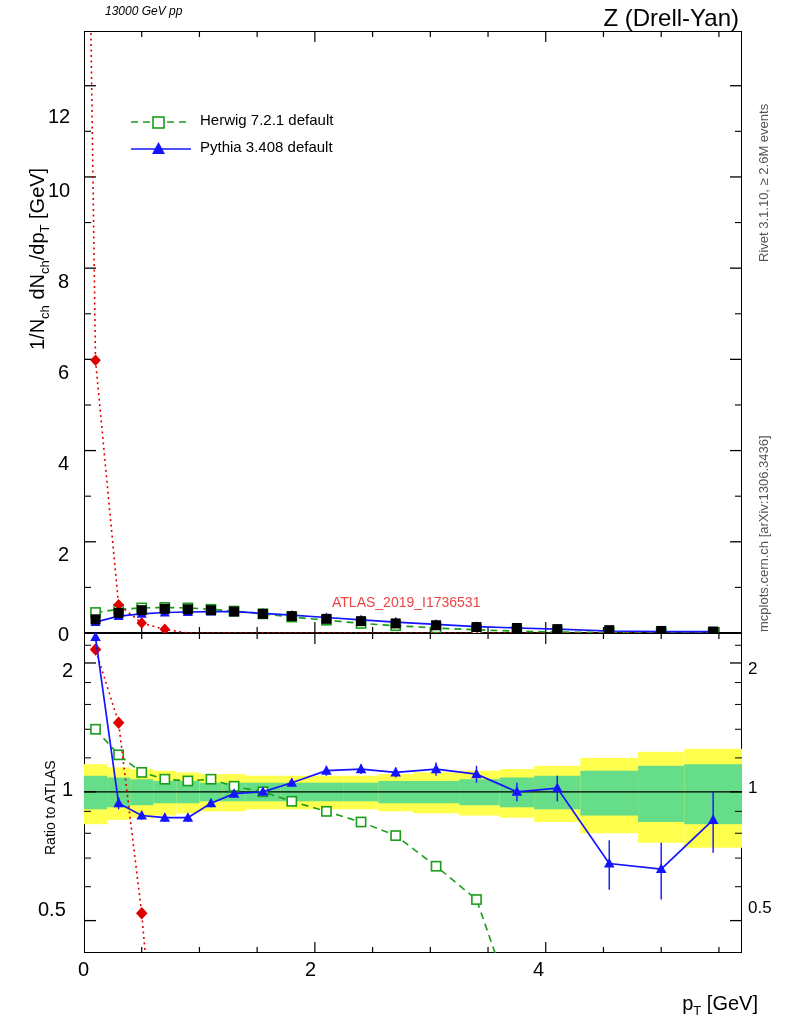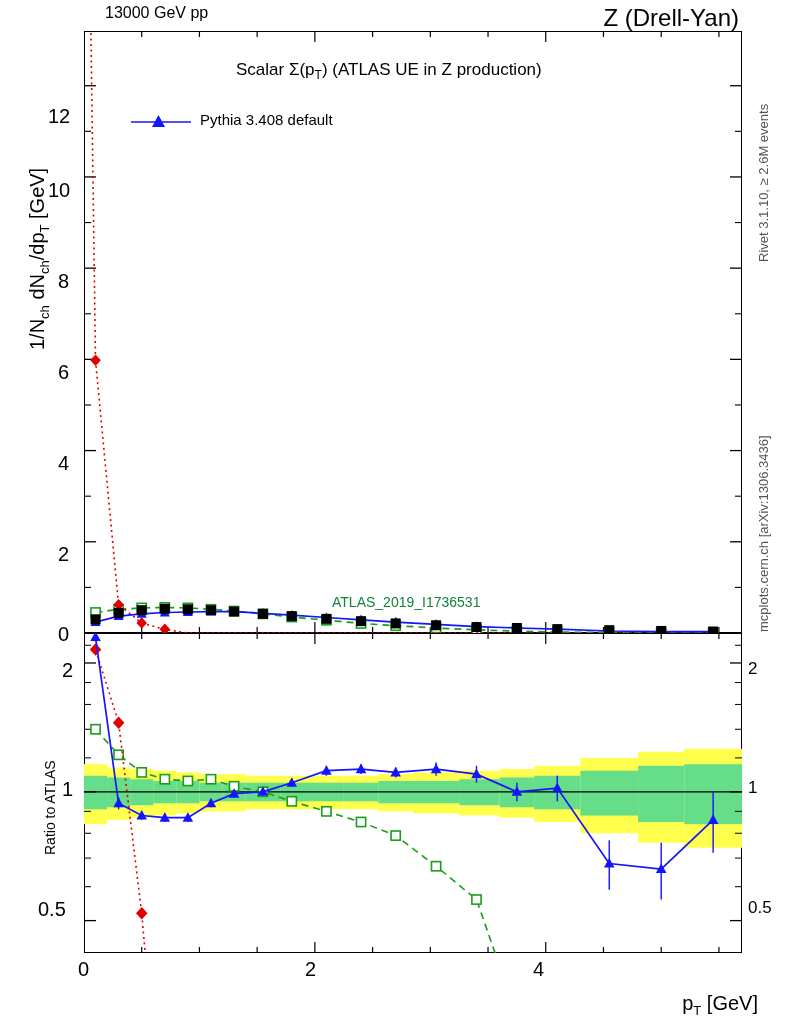--- a/index.html
+++ b/index.html
@@ -3,29 +3,29 @@
 <meta charset="utf-8">
 <style>
   html,body{margin:0;padding:0;background:#ffffff;}
   body{width:786px;height:1024px;font-family:"Liberation Sans", sans-serif;color:#000;}
   #root{position:relative;width:786px;height:1024px;overflow:hidden;}
 
   .txt{position:absolute;white-space:nowrap;}
   .vtxt{position:absolute;white-space:nowrap;transform-origin:0 0;}
 
   
-  #hdr-left{left:105px;top:4px;font-size:16px;}
+  #hdr-left{left:105px;top:4px;font-size:12px;font-style:italic;}
   #hdr-right{right:47px;top:4px;font-size:24px;}
 
   
   #main-frame{position:absolute;left:84px;top:31px;width:658px;height:602px;border:1.6px solid #000;box-sizing:border-box;}
   #ratio-frame{position:absolute;left:84px;top:633px;width:658px;height:320px;border:1.6px solid #000;box-sizing:border-box;}
 
   #plot-title{left:236px;top:60px;font-size:17px;}
-  #watermark{left:332px;top:594px;font-size:14px;color:#15803d;}
+  #watermark{left:332px;top:594px;font-size:14px;color:#ef4444;}
 
   
   #legend{position:absolute;left:128px;top:108px;width:300px;font-size:15px;}
   .leg-row{position:relative;height:27px;}
   .leg-label{position:absolute;left:72px;top:3px;font-size:15px;}
   .leg-gfx{position:absolute;left:0;top:0;width:66px;height:27px;}
 
   
   #rot-rivet{font-size:13px;color:#555;}
   #rot-mcplots{font-size:13px;color:#555;}
@@ -44,34 +44,40 @@
 <body>
 
 <div id="root">
 
   <div class="txt" id="hdr-left">13000 GeV pp</div>
   <div class="txt" id="hdr-right">Z (Drell-Yan)</div>
 
   <div id="main-frame"></div>
   <div id="ratio-frame"></div>
 
-  <div class="txt" id="plot-title"><span>Scalar Σ(p</span><sub style="font-size:12px">T</sub><span>) (ATLAS UE in Z production)</span></div>
 
   <div class="txt" id="watermark">ATLAS_2019_I1736531</div>
 
   <div class="vtxt" id="ylab" style="left:26px;top:350px;transform:rotate(-90deg);"><span>1/N</span><sub style="font-size:13px">ch</sub><span> dN</span><sub style="font-size:13px">ch</sub><span>/dp</span><sub style="font-size:13px">T</sub><span> [GeV]</span></div>
 
   <div class="vtxt" id="ylab2" style="left:42px;top:855px;transform:rotate(-90deg);">Ratio to ATLAS</div>
 
   <div class="txt" id="xlab"><span>p</span><sub style="font-size:13px">T</sub><span> [GeV]</span></div>
 
   <div class="vtxt" id="rot-rivet" style="left:756px;top:262px;transform:rotate(-90deg);">Rivet 3.1.10, ≥ 2.6M events</div>
   <div class="vtxt" id="rot-mcplots" style="left:756px;top:632px;transform:rotate(-90deg);">mcplots.cern.ch [arXiv:1306.3436]</div>
 
   <div id="legend">
+    <div class="leg-row">
+      <svg class="leg-gfx" width="66" height="27">
+        <line x1="3" y1="14" x2="63" y2="14" stroke="#1a9e1a" stroke-width="1.6" stroke-dasharray="7,5"></line>
+        <rect x="25" y="9" width="11" height="11" fill="#fff" stroke="#1a9e1a" stroke-width="1.6"></rect>
+      </svg>
+      <span class="leg-label">Herwig 7.2.1 default</span>
+    </div>
     <div class="leg-row">
       <svg class="leg-gfx" width="66" height="27">
         <line x1="3" y1="14" x2="63" y2="14" stroke="#1414ff" stroke-width="1.7"></line>
         <polygon points="30.5,7 37,19 24,19" fill="#1414ff"></polygon>
       </svg>
       <span class="leg-label">Pythia 3.408 default</span>
     </div>
   </div>
 
   <svg id="main-svg" width="786" height="1024">

